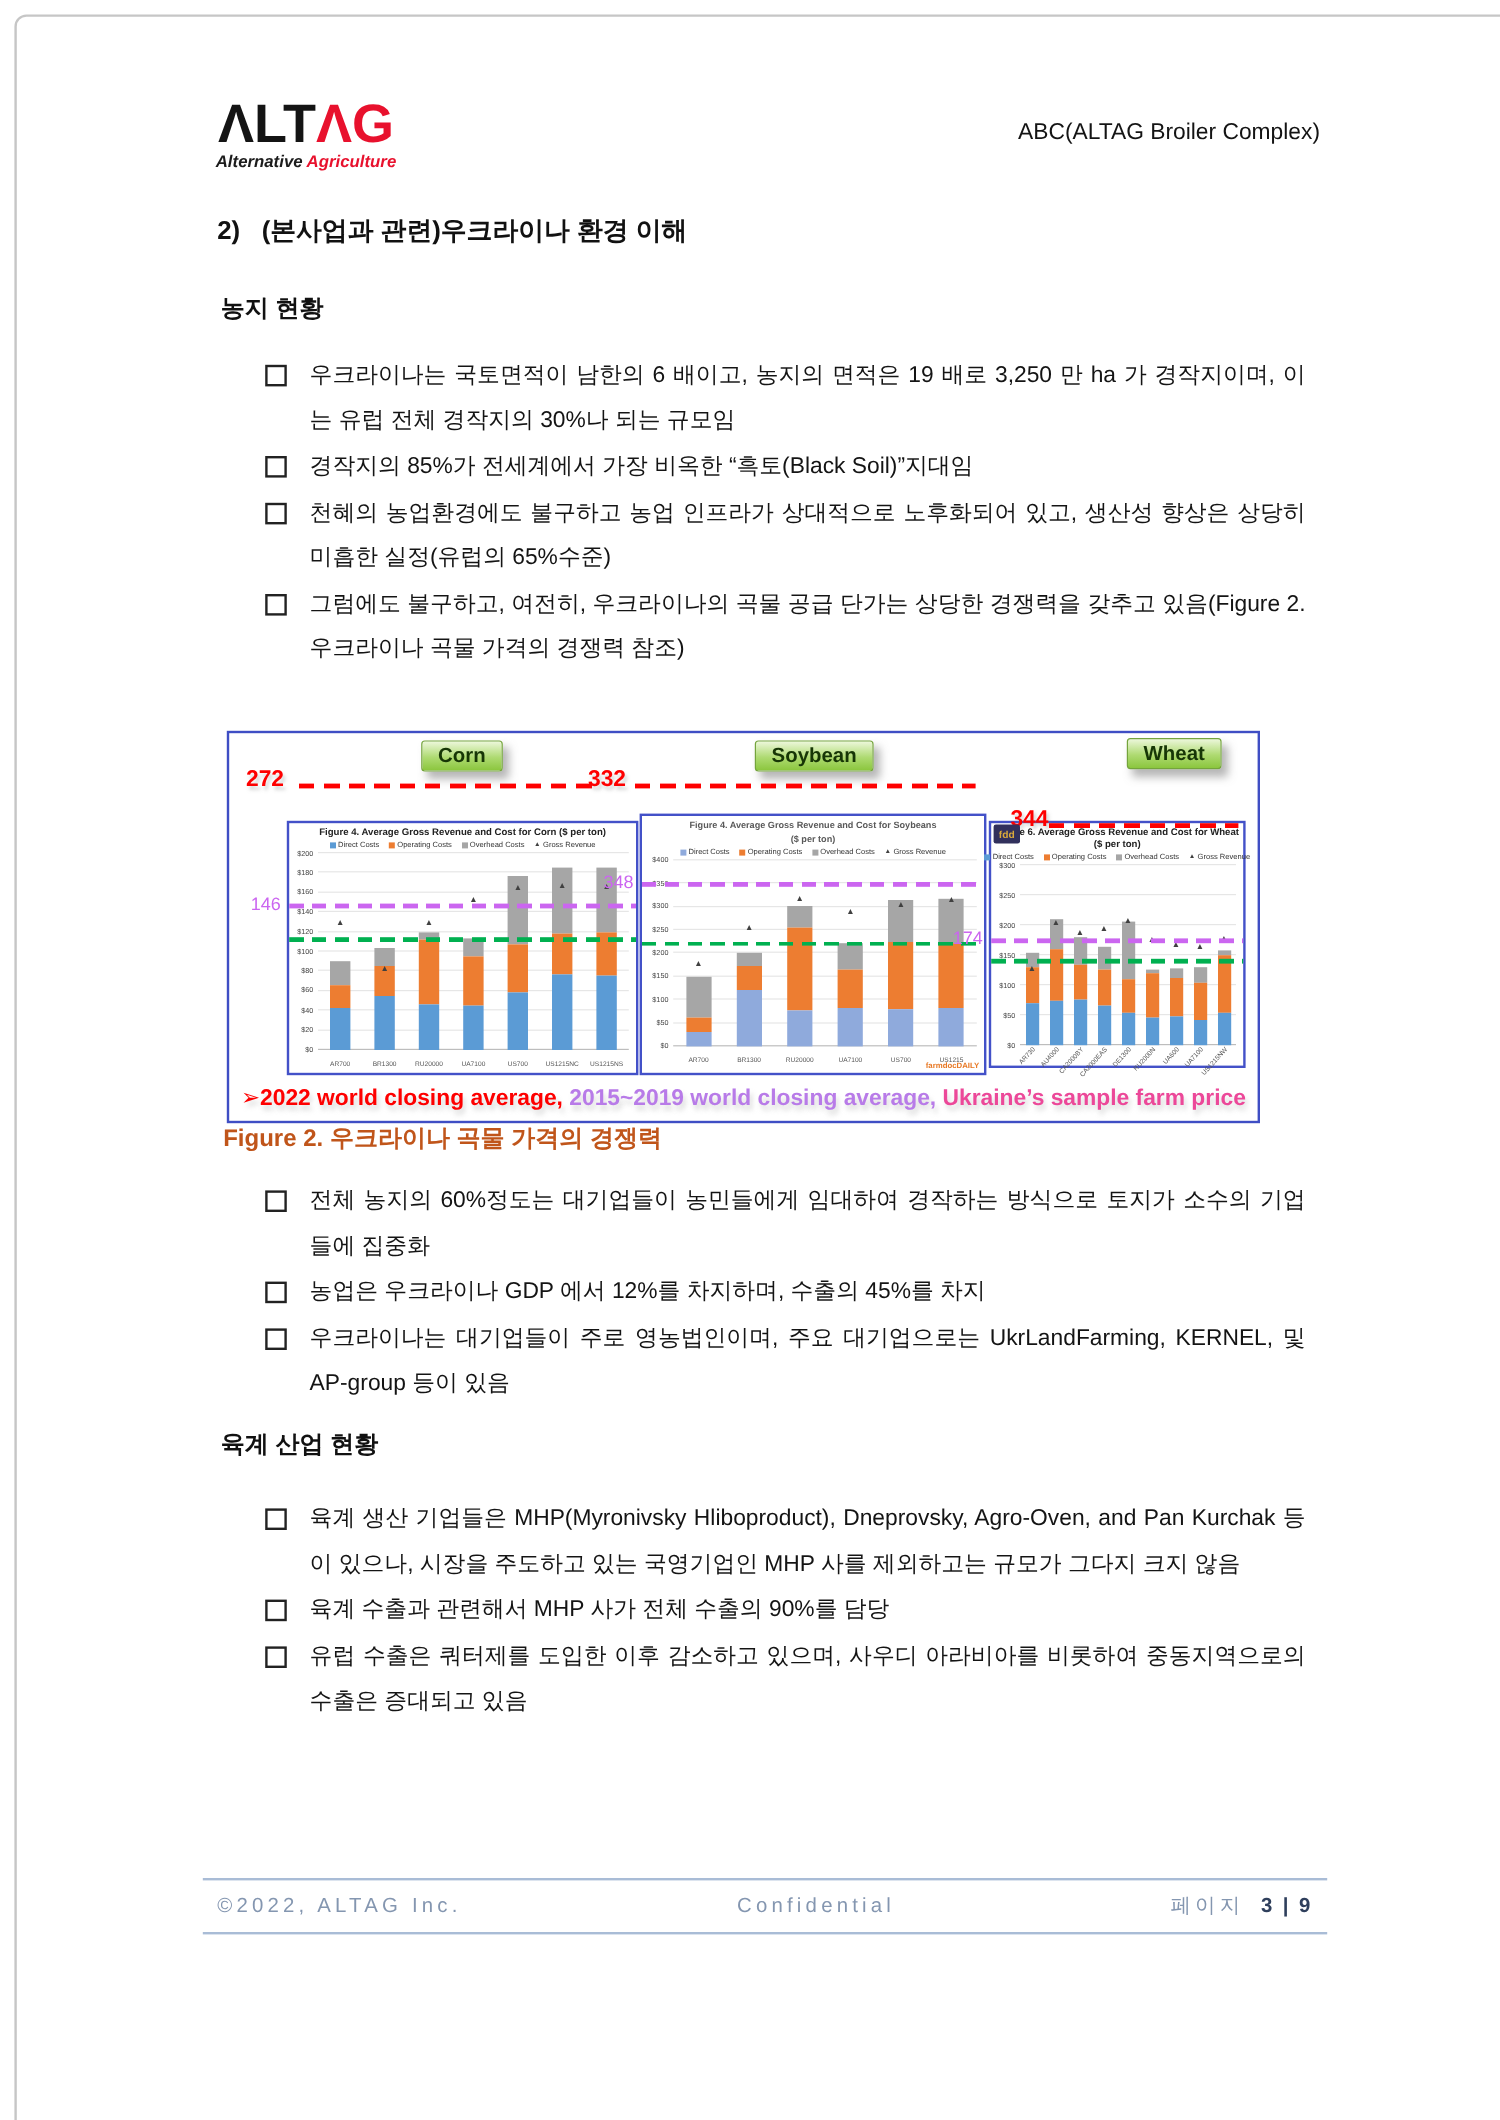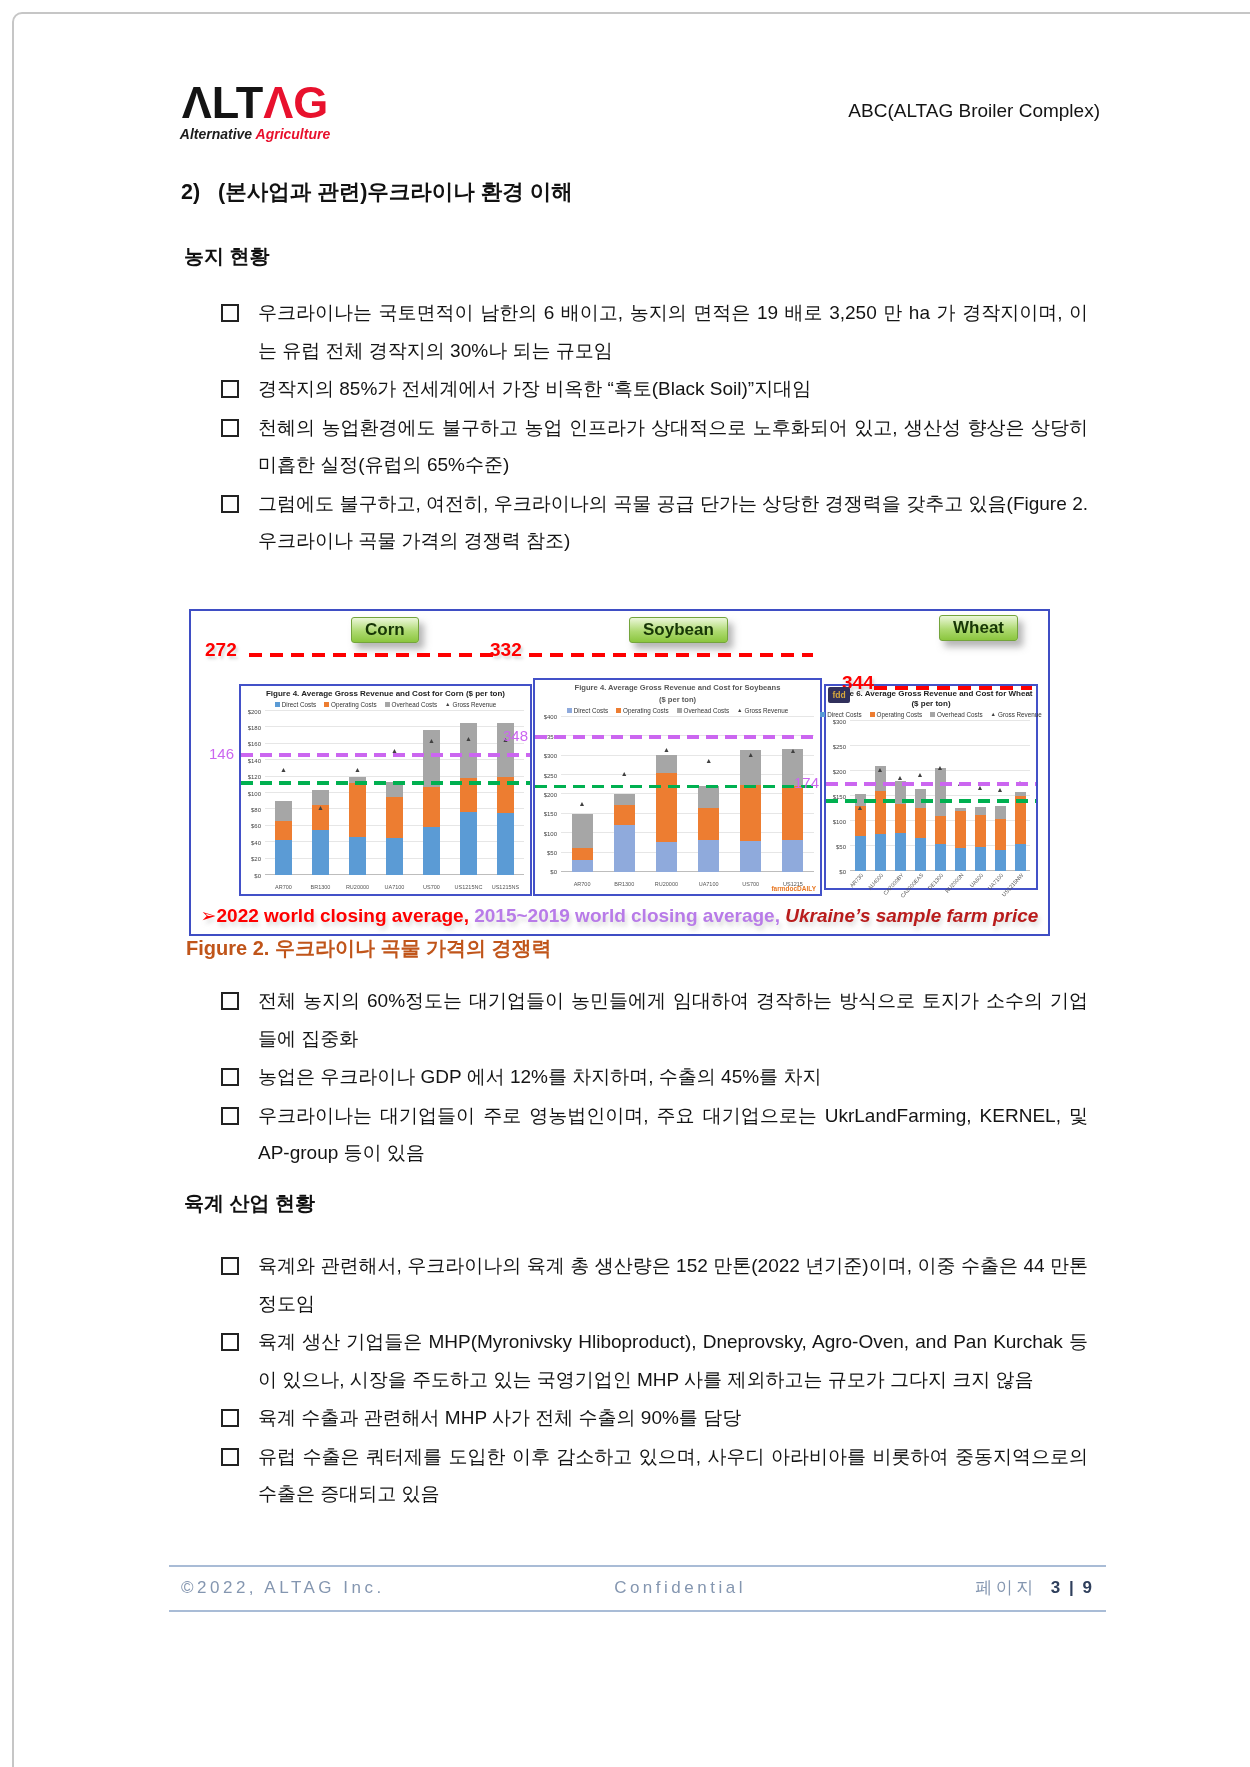--- a/index.html
+++ b/index.html
@@ -435,35 +435,34 @@
           </div>
           <div class="xslot">
             <span class="xlab">US1215NW</span>
           </div>
         </div>
       </div>
 
     <div class="fdd">fdd</div>
 
     <div class="fig-caption">
-      <span class="cap-part" style="color: rgb(254, 0, 0);">➢2022 world closing average, </span><span class="cap-part" style="color: rgb(184, 123, 232);">2015~2019 world closing average, </span><span class="cap-part" style="color: #b91c1c; font-style: italic;">Ukraine’s sample farm price</span>
+      <span class="cap-part" style="color: rgb(254, 0, 0);">➢2022 world closing average, </span><span class="cap-part" style="color: rgb(184, 123, 232);">2015~2019 world closing average, </span><span class="cap-part" style="color: #ec4899;">Ukraine’s sample farm price</span>
     </div>
   </div>
   <div class="figcap2">Figure 2. 우크라이나 곡물 가격의 경쟁력</div>
 
   <div class="bullets" id="bg2">
     <div class="bullet"><span class="cb"></span><span class="bt">전체 농지의 60%정도는 대기업들이 농민들에게 임대하여 경작하는 방식으로 토지가 소수의 기업들에 집중화</span></div>
     <div class="bullet"><span class="cb"></span><span class="bt">농업은 우크라이나 GDP 에서 12%를 차지하며, 수출의 45%를 차지</span></div>
     <div class="bullet"><span class="cb"></span><span class="bt">우크라이나는 대기업들이 주로 영농법인이며, 주요 대기업으로는 UkrLandFarming, KERNEL, 및 AP-group 등이 있음</span></div>
   </div>
 
   <div class="h-sec" id="sec-broiler">육계 산업 현황</div>
 
   <div class="bullets" id="bg3">
-    <div class="bullet"><span class="cb"></span><span class="bt">육계와 관련해서, 우크라이나의 육계 총 생산량은 152 만톤(2022 년기준)이며, 이중 수출은 44 만톤 정도임</span></div>
     <div class="bullet"><span class="cb"></span><span class="bt">육계 생산 기업들은 MHP(Myronivsky Hliboproduct), Dneprovsky, Agro-Oven, and Pan Kurchak 등이 있으나, 시장을 주도하고 있는 국영기업인 MHP 사를 제외하고는 규모가 그다지 크지 않음</span></div>
     <div class="bullet"><span class="cb"></span><span class="bt">육계 수출과 관련해서 MHP 사가 전체 수출의 90%를 담당</span></div>
     <div class="bullet"><span class="cb"></span><span class="bt">유럽 수출은 쿼터제를 도입한 이후 감소하고 있으며, 사우디 아라비아를 비롯하여 중동지역으로의 수출은 증대되고 있음</span></div>
   </div>
 
   <div class="footer">
     <div class="fline"></div>
     <div class="frow">
       <span>©2022, ALTAG Inc.</span>
       <span>Confidential</span>

